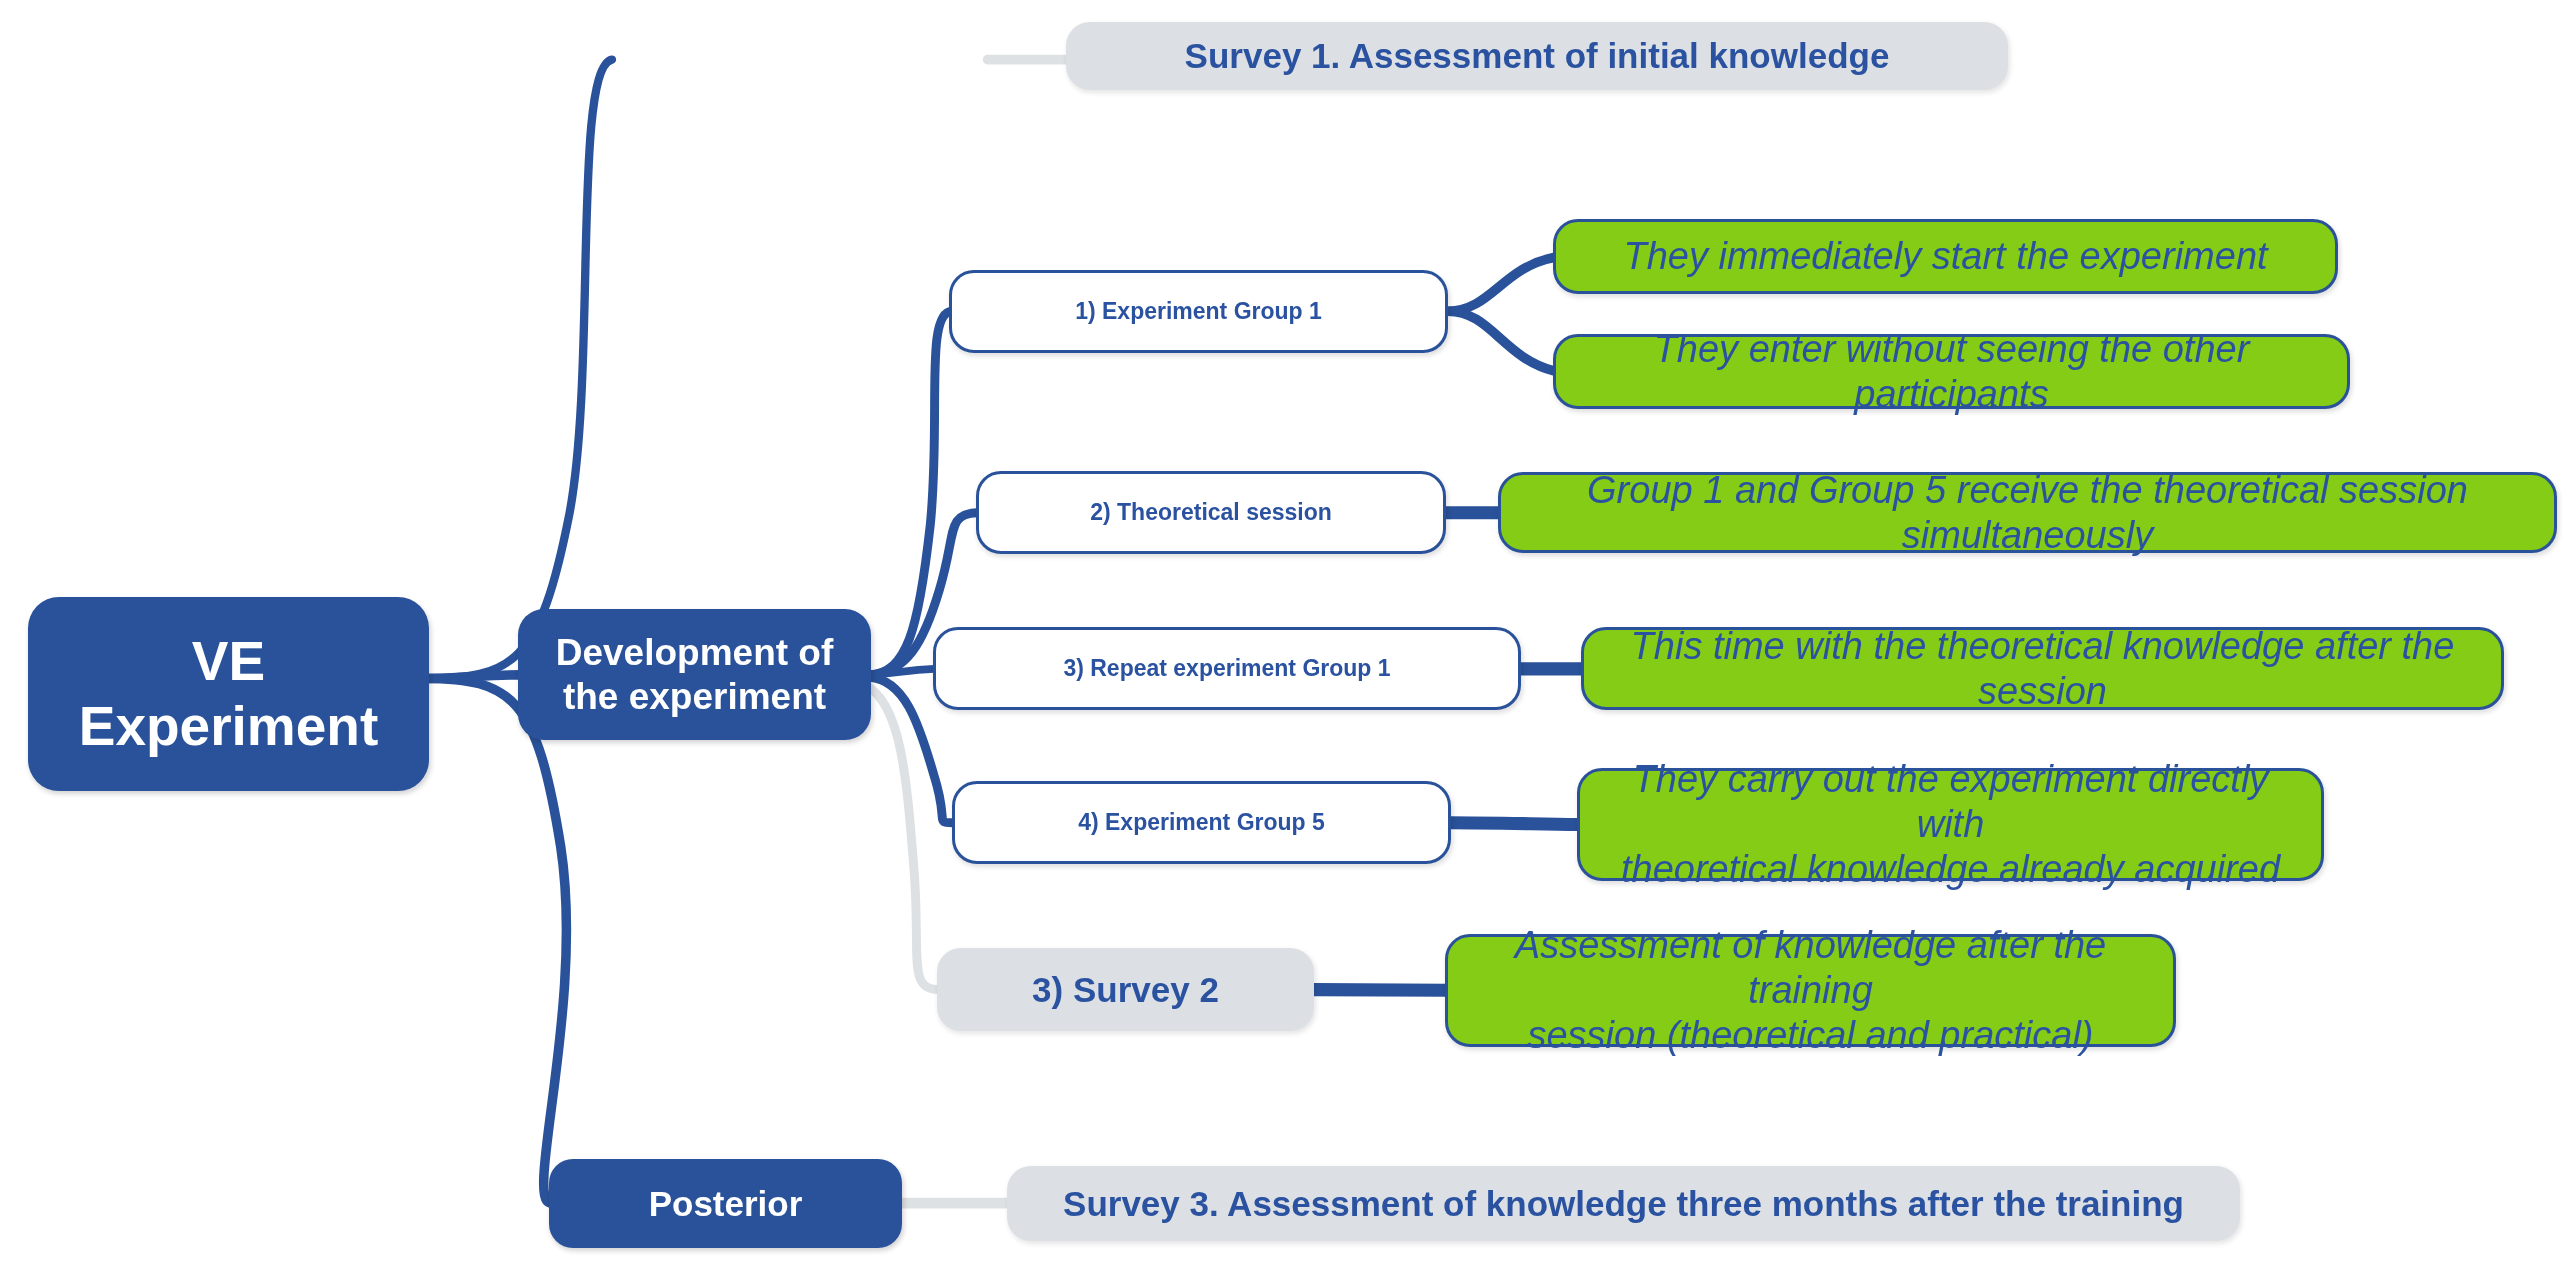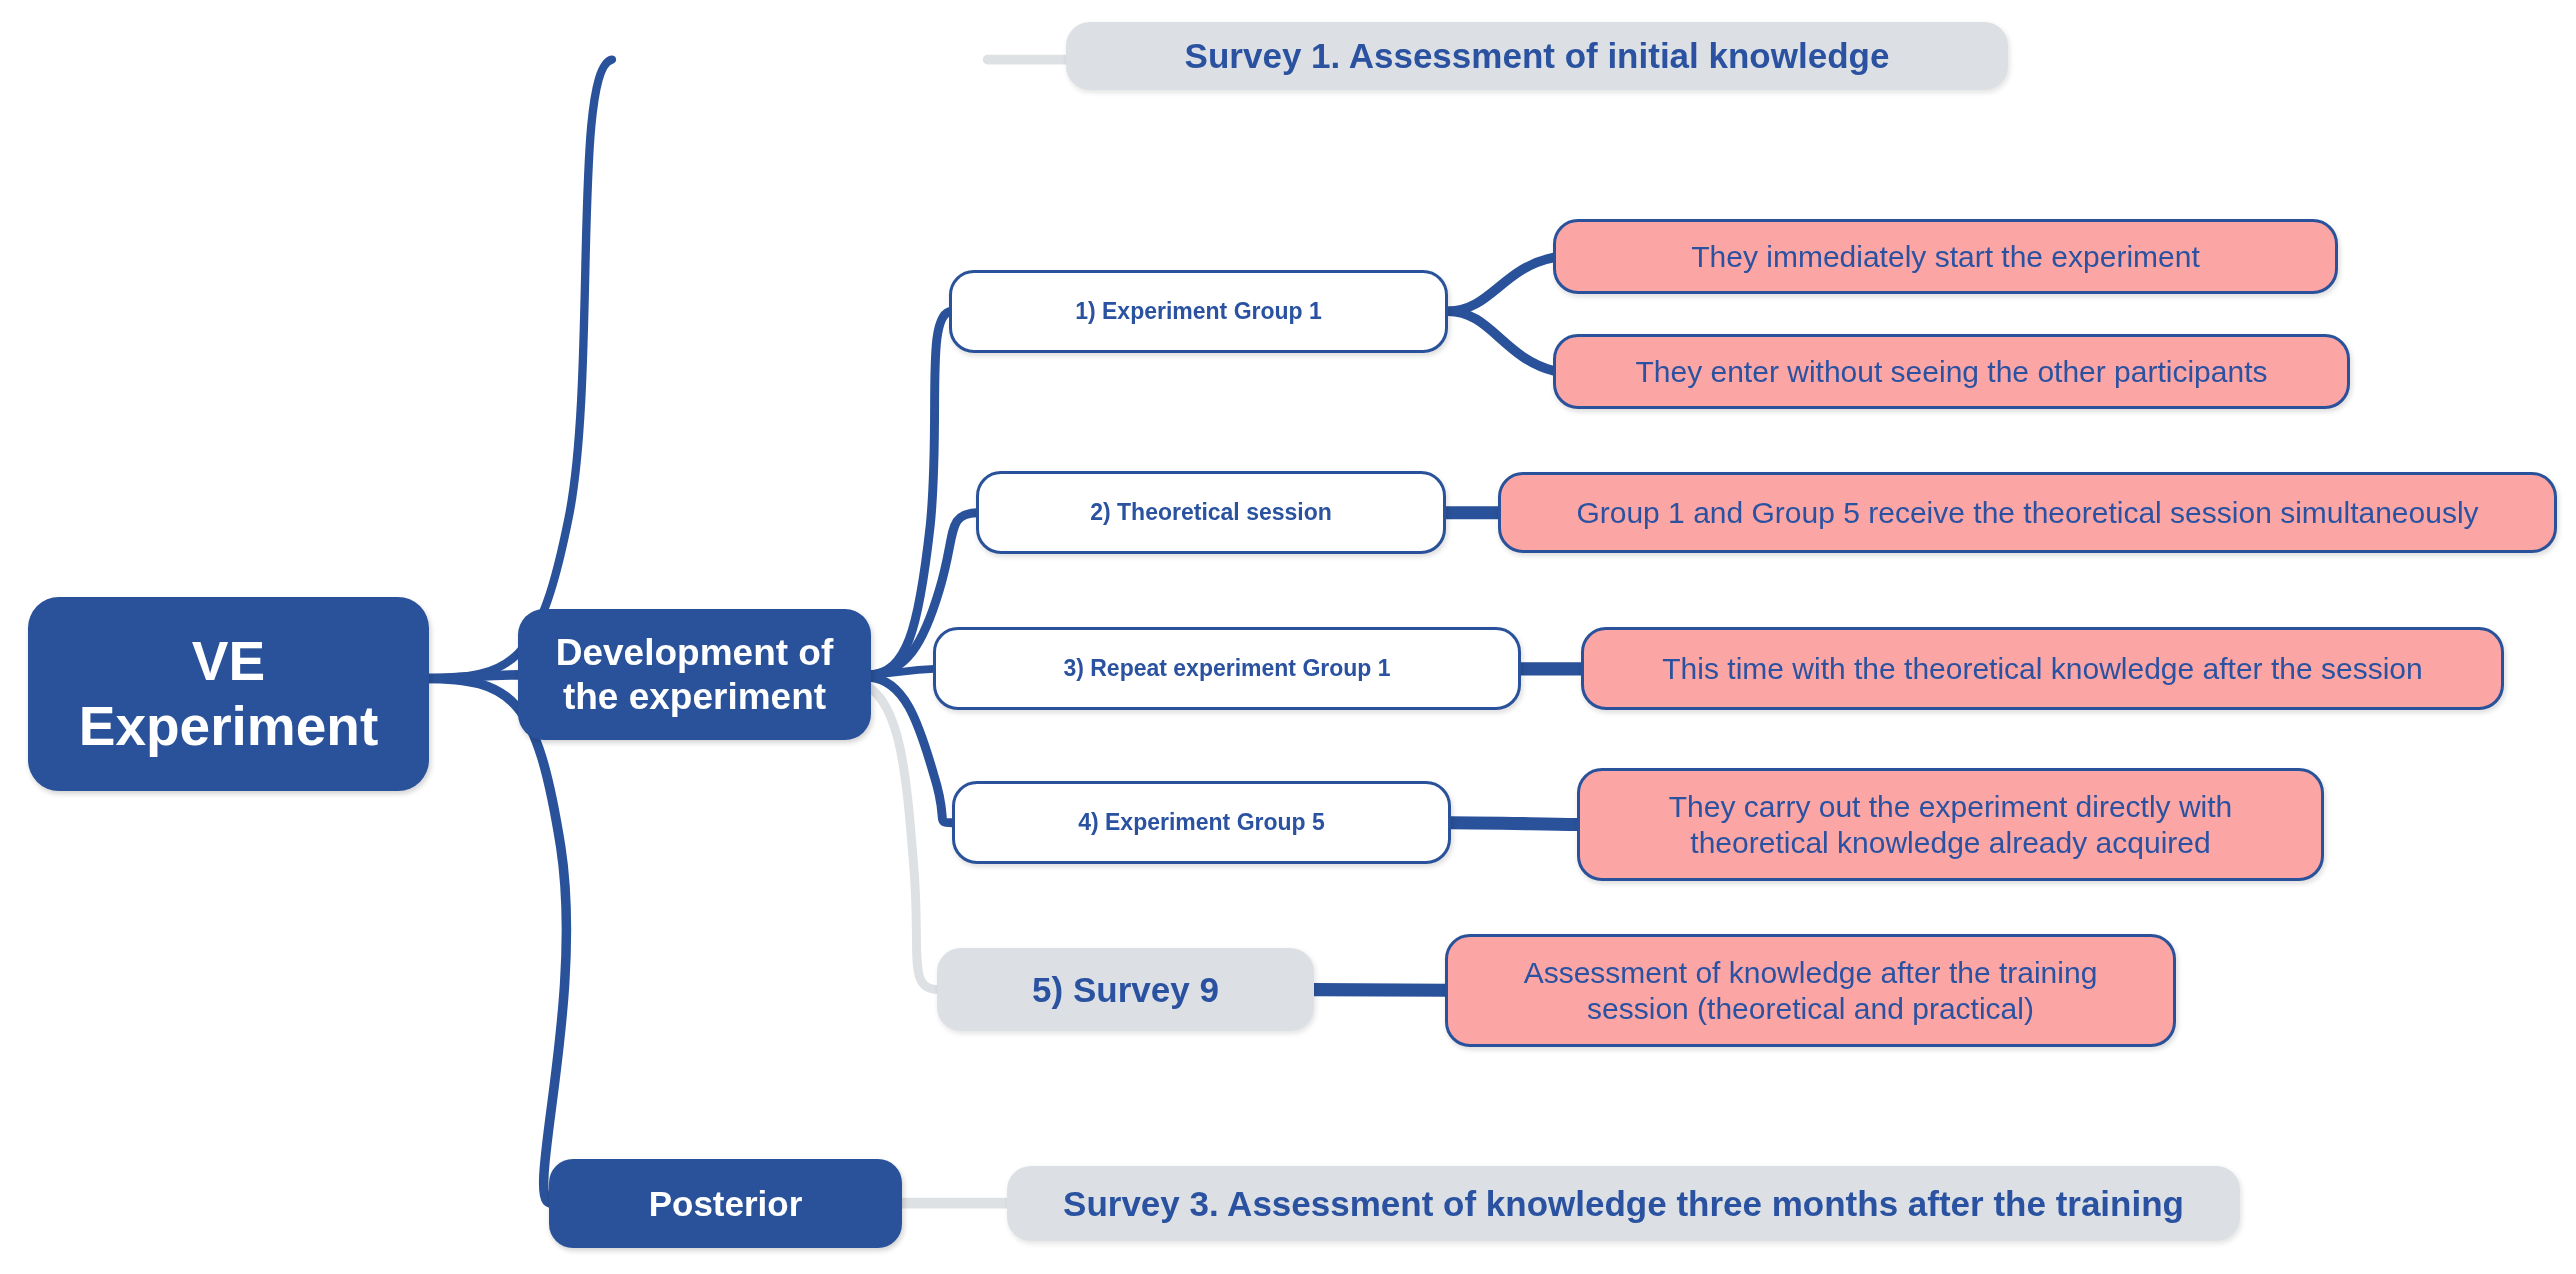--- a/index.html
+++ b/index.html
@@ -50,25 +50,26 @@
   
   .n-step{
     background:#ffffff;color:#2A52A0;
     font-weight:bold;font-size:23px;
     border:3px solid #2A529A;
     border-radius:25px;
     box-shadow:1.2px 3px 4.8px rgba(0,0,0,.13);
   }
   
   .n-detail{
-    background:#fca5a5;color:#2A52A0;
-    font-weight:normal;font-size:30px;
+    background:#84cc16;color:#2A52A0;
+    font-weight:normal;font-size:38px;
     border:3px solid #2A529A;
     border-radius:25px;
     box-shadow:1.2px 3px 4.8px rgba(0,0,0,.13);
+    font-style:italic;
   }
 </style>
 </head>
 <body>
 
 <div id="stage">
 
   <svg id="links" viewBox="0 0 4320 2137" aria-hidden="true">
 
     <path d="M 710 1138 C 860 1138, 905 1115, 955 860 C 1000 620, 960 115, 1026 100" fill="none" stroke="#2A529A" stroke-width="14" stroke-linecap="round"></path>
@@ -137,21 +138,21 @@
   </div>
 
   <div class="node n-step" id="nd-step4" style="left: 952px; top: 781px; width: 499px; height: 83px;">
     <span class="lbl">4) Experiment Group 5</span>
   </div>
   <div class="node n-detail" id="nd-s4d1" style="left: 1577px; top: 768px; width: 747px; height: 113px;">
     <span class="lbl">They carry out the experiment directly with<br>theoretical knowledge already acquired</span>
   </div>
 
   <div class="node n-gray" id="nd-step5" style="left: 937px; top: 948px; width: 377px; height: 83px;">
-    <span class="lbl">5) Survey 9</span>
+    <span class="lbl">3) Survey 2</span>
   </div>
   <div class="node n-detail" id="nd-s5d1" style="left: 1445px; top: 934px; width: 731px; height: 113px;">
     <span class="lbl">Assessment of knowledge after the training<br>session (theoretical and practical)</span>
   </div>
 
   <div class="node n-filled-sm" id="nd-posterior" style="left: 549px; top: 1159px; width: 353px; height: 89px;">
     <span class="lbl">Posterior</span>
   </div>
   <div class="node n-gray" id="nd-survey3" style="left: 1007px; top: 1166px; width: 1233px; height: 75px;">
     <span class="lbl">Survey 3. Assessment of knowledge three months after the training</span>

